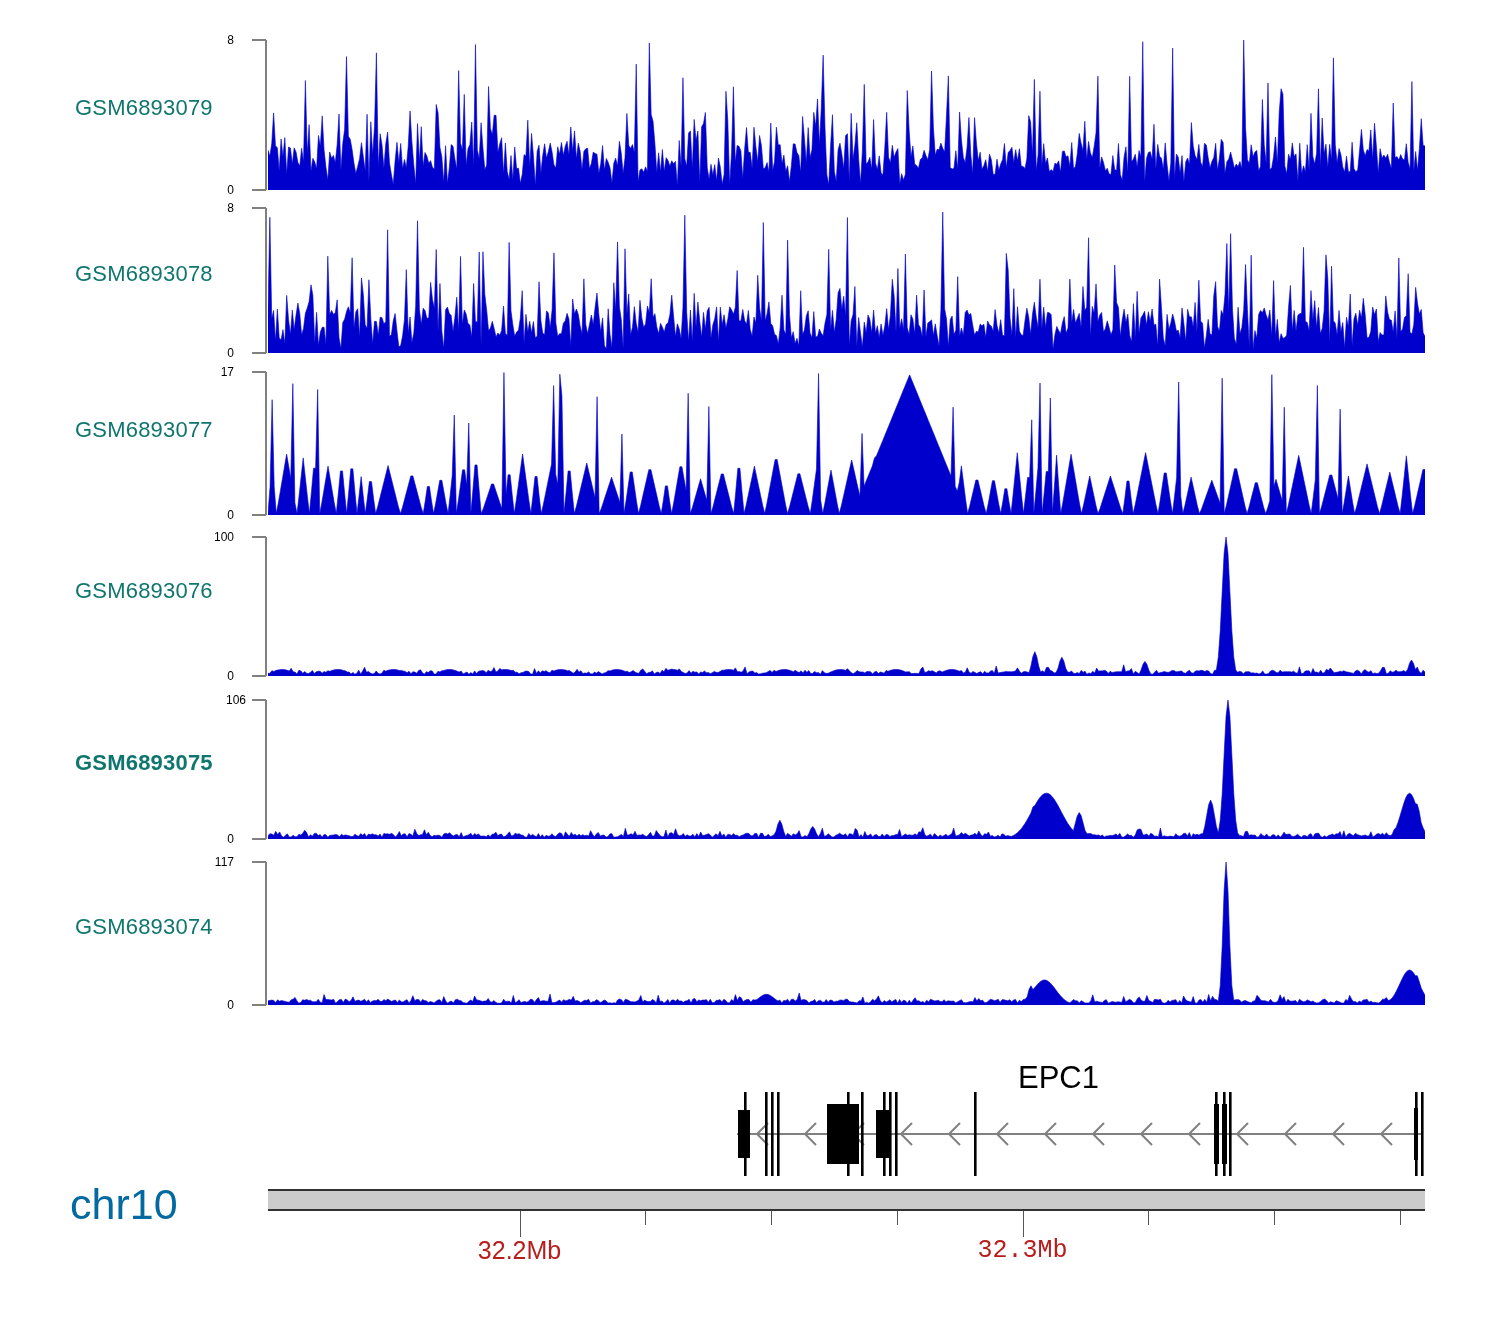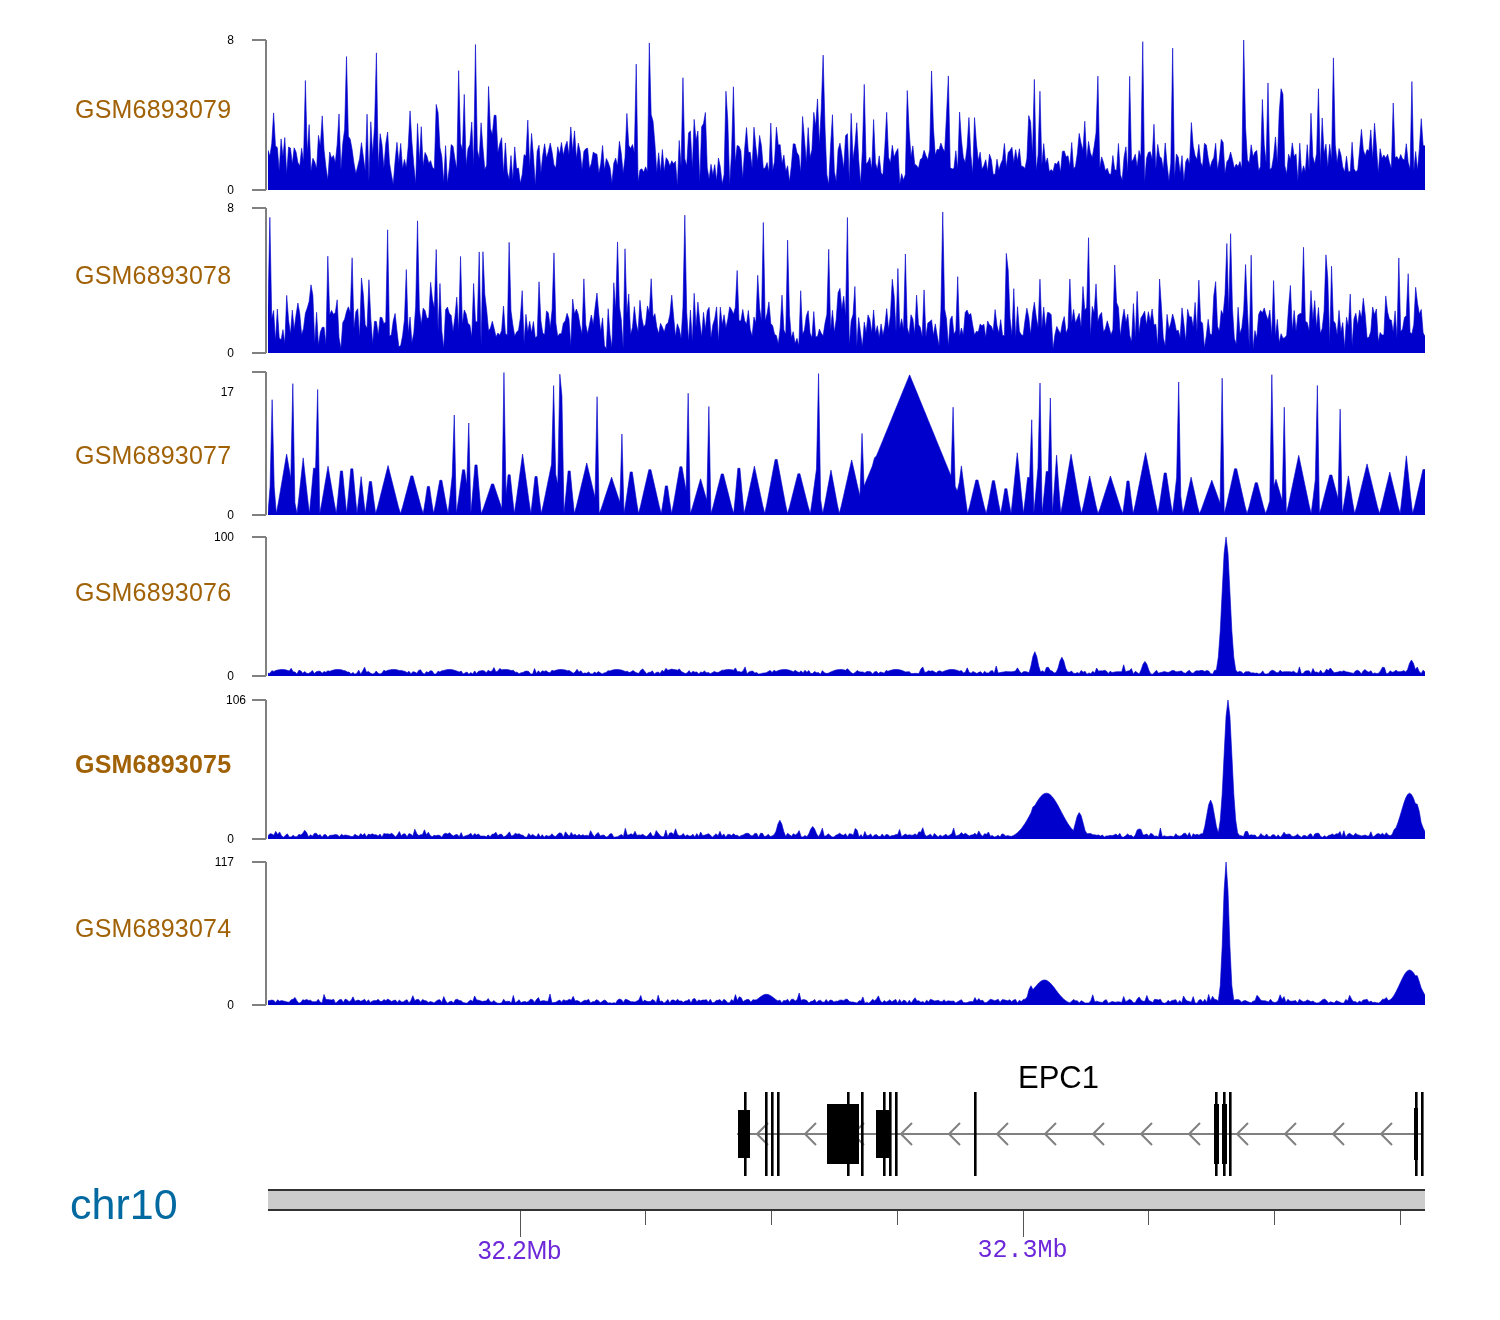--- a/index.html
+++ b/index.html
@@ -23,23 +23,23 @@
 
   
   .track {
     position: absolute;
     left: 0;
     width: 1500px;
   }
   .track-label {
     position: absolute;
     left: 75px;
-    font-size: 25px;
+    font-size: 22px;
     letter-spacing: 0.2px;
-    color: #a16207;
+    color: #0f766e;
     white-space: nowrap;
   }
   .track-axis {
     position: absolute;
     left: 200px;
   }
   .axis-max, .axis-min {
     position: absolute;
     font-size: 12px;
     text-align: right;
@@ -96,21 +96,21 @@
     top: 1211px;
     width: 1px;
     background: #555555;
   }
   .axis-tick.major { height: 26px; }
   .axis-tick.minor { height: 14px; }
   .axis-tick-label {
     position: absolute;
     top: 1236px;
     font-size: 25px;
-    color: #6d28d9;
+    color: #b91c1c;
     white-space: nowrap;
     transform: translateX(-50%);
   }
 </style>
 </head>
 <body>
 
 <div id="root">
 
   <div id="tracks-container">
@@ -134,22 +134,22 @@
         <svg width="30" height="149" class="track-axis" style="left: 238px; top: 206px; position: absolute;">
           <path d="M14,2 L28,2 M28,2 L28,147 M14,147 L28,147" stroke="#808080" stroke-width="2" fill="none"></path>
         </svg>
         <div class="track-plot" style="top: 208px; width: 1157px; height: 145px;">
           <svg width="1157" height="145" preserveAspectRatio="none">
             <path d="M0,145 L0.00,101.46 L1.87,9.33 L3.74,110.73 L5.61,102.52 L7.48,133.04 L9.35,101.04 L11.21,129.99 L13.08,131.76 L14.95,121.70 L16.82,135.62 L18.69,87.38 L20.56,111.68 L22.43,126.36 L24.30,102.13 L26.17,121.39 L28.04,107.04 L29.91,95.00 L31.78,105.74 L33.64,126.79 L35.51,120.45 L37.38,105.32 L39.25,100.02 L41.12,93.58 L42.99,76.80 L44.86,87.33 L46.73,135.37 L48.60,104.28 L50.47,137.39 L52.34,124.02 L54.21,119.37 L56.07,119.24 L57.94,136.33 L59.81,48.18 L61.68,106.67 L63.55,102.42 L65.42,106.22 L67.29,104.78 L69.16,91.79 L71.03,129.63 L72.90,140.49 L74.77,114.61 L76.63,111.20 L78.50,103.43 L80.37,98.80 L82.24,104.76 L84.11,49.80 L85.98,120.37 L87.85,103.86 L89.72,100.72 L91.59,129.55 L93.46,70.01 L95.33,86.48 L97.20,116.80 L99.06,120.28 L100.93,71.78 L102.80,110.15 L104.67,135.67 L106.54,113.24 L108.41,113.57 L110.28,127.27 L112.15,109.14 L114.02,109.69 L115.89,115.63 L117.76,113.67 L119.63,21.82 L121.49,128.16 L123.36,126.74 L125.23,112.99 L127.10,105.51 L128.97,122.93 L130.84,138.76 L132.71,137.61 L134.58,127.75 L136.45,111.79 L138.32,61.59 L140.19,125.00 L142.05,108.99 L143.92,134.45 L145.79,125.03 L147.66,98.61 L149.53,12.87 L151.40,101.10 L153.27,116.57 L155.14,100.21 L157.01,102.53 L158.88,110.24 L160.75,110.06 L162.62,74.34 L164.48,91.57 L166.35,99.89 L168.22,41.56 L170.09,123.77 L171.96,75.51 L173.83,123.05 L175.70,140.38 L177.57,101.68 L179.44,99.08 L181.31,105.41 L183.18,107.39 L185.05,123.62 L186.91,108.91 L188.78,89.17 L190.65,122.99 L192.52,48.42 L194.39,116.50 L196.26,101.91 L198.13,106.01 L200.00,115.49 L201.87,117.08 L203.74,129.37 L205.61,75.47 L207.47,113.60 L209.34,114.03 L211.21,43.90 L213.08,137.28 L214.95,43.72 L216.82,86.46 L218.69,102.20 L220.56,122.64 L222.43,120.11 L224.30,113.23 L226.17,120.60 L228.04,128.93 L229.90,124.93 L231.77,127.20 L233.64,122.46 L235.51,98.06 L237.38,125.24 L239.25,127.54 L241.12,34.34 L242.99,102.83 L244.86,116.89 L246.73,128.37 L248.60,123.98 L250.47,122.31 L252.33,110.09 L254.20,82.67 L256.07,135.16 L257.94,106.37 L259.81,124.00 L261.68,113.35 L263.55,124.93 L265.42,113.55 L267.29,129.70 L269.16,128.21 L271.03,73.78 L272.89,112.58 L274.76,125.21 L276.63,126.41 L278.50,102.86 L280.37,105.08 L282.24,119.79 L284.11,101.78 L285.98,44.90 L287.85,115.05 L289.72,128.30 L291.59,125.68 L293.46,125.79 L295.32,115.34 L297.19,112.93 L299.06,105.29 L300.93,111.01 L302.80,137.95 L304.67,91.06 L306.54,105.96 L308.41,101.08 L310.28,106.35 L312.15,117.88 L314.02,125.94 L315.89,70.89 L317.75,116.44 L319.62,125.63 L321.49,116.29 L323.36,107.02 L325.23,116.43 L327.10,99.33 L328.97,85.06 L330.84,106.56 L332.71,123.68 L334.58,109.85 L336.45,137.65 L338.32,140.65 L340.18,100.72 L342.05,126.58 L343.92,139.43 L345.79,74.77 L347.66,101.96 L349.53,33.93 L351.40,98.85 L353.27,111.53 L355.14,140.04 L357.01,40.81 L358.88,106.17 L360.74,85.93 L362.61,126.85 L364.48,119.36 L366.35,98.64 L368.22,115.22 L370.09,123.89 L371.96,92.31 L373.83,110.02 L375.70,119.24 L377.57,116.12 L379.44,97.97 L381.31,104.38 L383.17,70.73 L385.04,109.57 L386.91,105.70 L388.78,118.87 L390.65,125.74 L392.52,115.32 L394.39,119.14 L396.26,123.93 L398.13,116.38 L400.00,115.11 L401.87,106.82 L403.74,87.15 L405.60,108.42 L407.47,128.44 L409.34,115.75 L411.21,120.86 L413.08,130.46 L414.95,99.39 L416.82,7.16 L418.69,104.31 L420.56,133.54 L422.43,102.09 L424.30,133.69 L426.16,85.29 L428.03,119.00 L429.90,94.09 L431.77,113.44 L433.64,129.25 L435.51,104.37 L437.38,121.22 L439.25,102.69 L441.12,99.31 L442.99,129.66 L444.86,116.68 L446.73,110.85 L448.59,98.90 L450.46,133.61 L452.33,99.14 L454.20,116.65 L456.07,106.77 L457.94,119.99 L459.81,111.14 L461.68,98.82 L463.55,101.63 L465.42,106.30 L467.29,99.51 L469.16,62.49 L471.02,112.98 L472.89,112.65 L474.76,101.50 L476.63,112.61 L478.50,116.36 L480.37,102.46 L482.24,121.43 L484.11,128.06 L485.98,109.06 L487.85,114.96 L489.72,67.25 L491.58,100.01 L493.45,112.95 L495.32,14.47 L497.19,113.05 L499.06,105.85 L500.93,93.89 L502.80,115.48 L504.67,117.68 L506.54,126.16 L508.41,127.62 L510.28,135.94 L512.15,120.13 L514.01,87.12 L515.88,122.08 L517.75,126.29 L519.62,32.18 L521.49,106.66 L523.36,129.73 L525.23,123.64 L527.10,135.50 L528.97,130.28 L530.84,137.86 L532.71,82.76 L534.58,126.51 L536.44,122.06 L538.31,107.94 L540.18,102.76 L542.05,125.12 L543.92,129.83 L545.79,103.60 L547.66,128.84 L549.53,128.46 L551.40,121.06 L553.27,125.25 L555.14,127.75 L557.00,115.25 L558.87,106.37 L560.74,41.31 L562.61,121.95 L564.48,102.39 L566.35,124.56 L568.22,111.35 L570.09,84.65 L571.96,80.38 L573.83,101.59 L575.70,88.24 L577.57,108.08 L579.43,9.52 L581.30,137.86 L583.17,112.80 L585.04,106.56 L586.91,78.47 L588.78,138.43 L590.65,109.48 L592.52,125.12 L594.39,138.86 L596.26,114.09 L598.13,124.63 L600.00,106.90 L601.86,111.39 L603.73,124.81 L605.60,101.98 L607.47,125.30 L609.34,117.68 L611.21,129.62 L613.08,115.95 L614.95,127.16 L616.82,118.06 L618.69,100.58 L620.56,121.60 L622.42,107.14 L624.29,71.26 L626.16,88.35 L628.03,123.78 L629.90,60.49 L631.77,120.26 L633.64,110.75 L635.51,121.68 L637.38,46.00 L639.25,119.79 L641.12,126.55 L642.99,106.79 L644.85,111.04 L646.72,125.99 L648.59,87.15 L650.46,116.42 L652.33,119.51 L654.20,128.87 L656.07,81.90 L657.94,128.82 L659.81,115.10 L661.68,113.85 L663.55,111.79 L665.42,127.53 L667.28,115.87 L669.15,127.33 L671.02,137.93 L672.89,102.61 L674.76,3.96 L676.63,100.89 L678.50,110.87 L680.37,138.42 L682.24,111.50 L684.11,107.94 L685.98,126.61 L687.84,122.31 L689.71,68.61 L691.58,127.89 L693.45,120.00 L695.32,127.25 L697.19,104.44 L699.06,102.09 L700.93,106.90 L702.80,105.58 L704.67,116.74 L706.54,127.08 L708.41,123.33 L710.27,124.07 L712.14,116.03 L714.01,117.82 L715.88,116.13 L717.75,129.58 L719.62,112.97 L721.49,116.82 L723.36,118.19 L725.23,123.20 L727.10,101.60 L728.97,117.29 L730.84,125.08 L732.70,111.67 L734.57,127.58 L736.44,127.61 L738.31,45.42 L740.18,62.06 L742.05,110.29 L743.92,127.50 L745.79,80.62 L747.66,129.92 L749.53,98.65 L751.40,123.27 L753.26,126.70 L755.13,127.55 L757.00,112.52 L758.87,100.22 L760.74,109.26 L762.61,126.35 L764.48,106.30 L766.35,94.19 L768.22,109.00 L770.09,119.62 L771.96,71.20 L773.83,120.43 L775.69,99.10 L777.56,119.49 L779.43,104.50 L781.30,104.66 L783.17,106.67 L785.04,141.03 L786.91,126.84 L788.78,118.43 L790.65,122.51 L792.52,125.76 L794.39,114.92 L796.26,108.58 L798.12,125.35 L799.99,120.04 L801.86,71.07 L803.73,114.51 L805.60,101.47 L807.47,115.09 L809.34,110.18 L811.21,105.34 L813.08,119.18 L814.95,78.50 L816.82,102.61 L818.68,99.27 L820.55,29.71 L822.42,128.66 L824.29,98.42 L826.16,104.98 L828.03,75.92 L829.90,113.41 L831.77,107.12 L833.64,104.45 L835.51,124.00 L837.38,120.59 L839.25,112.82 L841.11,119.31 L842.98,126.75 L844.85,121.86 L846.72,56.99 L848.59,94.59 L850.46,99.48 L852.33,128.31 L854.20,112.03 L856.07,101.13 L857.94,114.24 L859.81,106.15 L861.68,127.37 L863.54,133.96 L865.41,95.61 L867.28,129.71 L869.15,83.33 L871.02,125.52 L872.89,110.03 L874.76,107.01 L876.63,103.18 L878.50,117.14 L880.37,103.71 L882.24,113.40 L884.11,101.00 L885.97,117.03 L887.84,116.30 L889.71,138.11 L891.58,71.03 L893.45,99.41 L895.32,130.01 L897.19,137.63 L899.06,106.38 L900.93,121.26 L902.80,114.94 L904.67,106.04 L906.53,113.16 L908.40,123.02 L910.27,122.31 L912.14,129.66 L914.01,99.86 L915.88,115.33 L917.75,133.49 L919.62,101.29 L921.49,109.00 L923.36,108.82 L925.23,119.34 L927.10,94.38 L928.96,124.25 L930.83,72.16 L932.70,113.22 L934.57,115.29 L936.44,139.88 L938.31,127.65 L940.18,111.34 L942.05,126.11 L943.92,126.79 L945.79,87.78 L947.66,73.67 L949.53,118.31 L951.39,123.16 L953.26,102.40 L955.13,106.52 L957.00,86.26 L958.87,35.51 L960.74,104.76 L962.61,25.69 L964.48,100.89 L966.35,130.34 L968.22,136.31 L970.09,99.23 L971.95,125.62 L973.82,119.65 L975.69,102.23 L977.56,56.53 L979.43,101.52 L981.30,139.36 L983.17,47.20 L985.04,141.13 L986.91,122.62 L988.78,129.99 L990.65,106.42 L992.52,102.42 L994.38,104.69 L996.25,99.95 L998.12,106.80 L999.99,111.96 L1001.86,102.12 L1003.73,127.80 L1005.60,72.59 L1007.47,128.32 L1009.34,111.42 L1011.21,134.83 L1013.08,125.69 L1014.95,130.28 L1016.81,129.65 L1018.68,127.16 L1020.55,99.20 L1022.42,77.47 L1024.29,122.75 L1026.16,102.43 L1028.03,122.94 L1029.90,107.20 L1031.77,105.70 L1033.64,105.17 L1035.51,39.30 L1037.37,113.34 L1039.24,114.53 L1041.11,122.89 L1042.98,82.50 L1044.85,111.72 L1046.72,92.59 L1048.59,119.66 L1050.46,99.48 L1052.33,125.46 L1054.20,120.50 L1056.07,103.20 L1057.94,46.85 L1059.80,70.61 L1061.67,136.19 L1063.54,58.17 L1065.41,112.64 L1067.28,115.35 L1069.15,127.01 L1071.02,102.40 L1072.89,123.95 L1074.76,114.55 L1076.63,139.93 L1078.50,109.28 L1080.37,118.72 L1082.23,86.05 L1084.10,137.65 L1085.97,110.80 L1087.84,105.20 L1089.71,117.39 L1091.58,102.19 L1093.45,110.10 L1095.32,90.25 L1097.19,106.76 L1099.06,129.98 L1100.93,129.35 L1102.79,123.47 L1104.66,99.06 L1106.53,106.63 L1108.40,100.98 L1110.27,133.93 L1112.14,124.46 L1114.01,127.00 L1115.88,126.96 L1117.75,87.95 L1119.62,103.98 L1121.49,111.57 L1123.36,112.15 L1125.22,124.32 L1127.09,102.89 L1128.96,130.27 L1130.83,49.97 L1132.70,123.82 L1134.57,121.02 L1136.44,109.44 L1138.31,107.68 L1140.18,65.70 L1142.05,124.59 L1143.92,125.73 L1145.79,116.47 L1147.65,79.33 L1149.52,95.31 L1151.39,105.97 L1153.26,101.44 L1155.13,124.71 L1157.00,128.54 L1157,145 Z" fill="#0000CC" stroke="#0000CC" stroke-width="0.6"></path>
           </svg>
         </div>
       </div>
       <div class="track" style="top: 0px;">
-        <div class="track-label" style="top: 441px;">GSM6893077</div>
-        <div class="axis-max" style="left: 180px; top: 366px; margin-top: 20px;">17</div>
+        <div class="track-label" style="top: 417px;">GSM6893077</div>
+        <div class="axis-max" style="left: 180px; top: 366px;">17</div>
         <div class="axis-min" style="left: 180px; top: 509px;">0</div>
         <svg width="30" height="147" class="track-axis" style="left: 238px; top: 370px; position: absolute;">
           <path d="M14,2 L28,2 M28,2 L28,145 M14,145 L28,145" stroke="#808080" stroke-width="2" fill="none"></path>
         </svg>
         <div class="track-plot" style="top: 372px; width: 1157px; height: 143px;">
           <svg width="1157" height="143" preserveAspectRatio="none">
             <path d="M0,143 L0.00,141.57 L2.07,114.65 L4.14,27.68 L6.21,114.65 L8.28,141.57 L10.35,130.82 L12.42,118.64 L14.49,106.46 L16.56,94.28 L18.63,82.10 L20.70,94.28 L22.77,106.46 L24.84,11.61 L26.91,130.82 L28.98,141.57 L31.05,123.95 L33.12,104.90 L35.19,85.85 L37.26,104.90 L39.33,123.95 L41.40,141.57 L43.47,119.57 L45.53,96.14 L47.60,96.14 L49.67,17.52 L51.74,141.57 L53.81,130.79 L55.88,118.58 L57.95,106.37 L60.02,94.17 L62.09,106.37 L64.16,118.58 L66.23,130.79 L68.30,141.57 L70.37,120.98 L72.44,98.97 L74.51,98.97 L76.58,120.98 L78.65,141.57 L80.72,119.93 L82.79,96.86 L84.86,96.86 L86.93,119.93 L89.00,141.57 L91.07,123.80 L93.14,104.61 L95.21,123.80 L97.28,141.57 L99.35,126.30 L101.42,109.59 L103.49,109.59 L105.56,126.30 L107.63,141.57 L109.70,134.76 L111.77,126.53 L113.84,118.29 L115.91,110.05 L117.98,101.82 L120.05,93.58 L122.12,101.82 L124.19,110.05 L126.26,118.29 L128.33,126.53 L130.40,134.76 L132.47,141.57 L134.53,135.18 L136.60,127.35 L138.67,119.53 L140.74,111.71 L142.81,103.89 L144.88,103.89 L146.95,111.71 L149.02,119.53 L151.09,127.35 L153.16,135.18 L155.23,141.57 L157.30,128.73 L159.37,114.45 L161.44,114.45 L163.51,128.73 L165.58,141.57 L167.65,131.43 L169.72,119.85 L171.79,108.28 L173.86,108.28 L175.93,119.85 L178.00,131.43 L180.07,141.57 L182.14,123.43 L184.21,103.86 L186.28,43.00 L188.35,141.57 L190.42,127.95 L192.49,112.90 L194.56,97.85 L196.63,97.85 L198.70,112.90 L200.77,51.00 L202.84,141.57 L204.91,117.97 L206.98,92.94 L209.05,92.94 L211.12,117.97 L213.19,141.57 L215.26,136.79 L217.33,130.58 L219.40,124.38 L221.47,118.17 L223.53,111.96 L225.60,111.96 L227.67,118.17 L229.74,124.38 L231.81,130.58 L233.88,136.79 L235.95,0.57 L238.02,122.92 L240.09,102.84 L242.16,102.84 L244.23,122.92 L246.30,141.57 L248.37,127.76 L250.44,112.53 L252.51,97.29 L254.58,82.05 L256.65,97.29 L258.72,112.53 L260.79,127.76 L262.86,141.57 L264.93,123.79 L267.00,104.58 L269.07,104.58 L271.14,123.79 L273.21,141.57 L275.28,132.82 L277.35,122.64 L279.42,112.45 L281.49,102.27 L283.56,92.09 L285.63,13.55 L287.70,102.27 L289.77,112.45 L291.84,2.16 L293.91,23.79 L295.98,141.57 L298.05,121.00 L300.12,99.00 L302.19,99.00 L304.26,121.00 L306.33,141.57 L308.40,134.33 L310.47,125.66 L312.53,116.98 L314.60,108.31 L316.67,99.64 L318.74,90.97 L320.81,99.64 L322.88,108.31 L324.95,116.98 L327.02,125.66 L329.09,24.68 L331.16,141.57 L333.23,136.70 L335.30,130.40 L337.37,124.10 L339.44,117.80 L341.51,111.51 L343.58,105.21 L345.65,111.51 L347.72,117.80 L349.79,124.10 L351.86,130.40 L353.93,61.98 L356.00,141.57 L358.07,128.65 L360.14,114.30 L362.21,99.95 L364.28,99.95 L366.35,114.30 L368.42,128.65 L370.49,141.57 L372.56,133.93 L374.63,124.85 L376.70,115.78 L378.77,106.71 L380.84,97.64 L382.91,97.64 L384.98,106.71 L387.05,115.78 L389.12,124.85 L391.19,133.93 L393.26,141.57 L395.33,128.44 L397.40,113.88 L399.47,113.88 L401.53,128.44 L403.60,141.57 L405.67,130.94 L407.74,118.88 L409.81,106.82 L411.88,94.75 L413.95,94.75 L416.02,106.82 L418.09,118.88 L420.16,21.27 L422.23,141.57 L424.30,135.76 L426.37,128.53 L428.44,121.29 L430.51,114.05 L432.58,106.81 L434.65,114.05 L436.72,121.29 L438.79,128.53 L440.86,34.51 L442.93,141.57 L445.00,134.79 L447.07,126.58 L449.14,118.37 L451.21,110.16 L453.28,101.95 L455.35,101.95 L457.42,110.16 L459.49,118.37 L461.56,126.58 L463.63,134.79 L465.70,141.57 L467.77,119.64 L469.84,96.28 L471.91,96.28 L473.98,119.64 L476.05,141.57 L478.12,133.23 L480.19,123.46 L482.26,113.69 L484.33,103.92 L486.40,94.15 L488.47,103.92 L490.53,113.69 L492.60,123.46 L494.67,133.23 L496.74,141.57 L498.81,131.90 L500.88,120.79 L502.95,109.69 L505.02,98.58 L507.09,87.48 L509.16,87.48 L511.23,98.58 L513.30,109.69 L515.37,120.79 L517.44,131.90 L519.51,141.57 L521.58,134.77 L523.65,126.54 L525.72,118.31 L527.79,110.08 L529.86,101.85 L531.93,101.85 L534.00,110.08 L536.07,118.31 L538.14,126.54 L540.21,134.77 L542.28,141.57 L544.35,127.67 L546.42,112.34 L548.49,97.02 L550.56,1.58 L552.63,127.67 L554.70,141.57 L556.77,131.78 L558.84,120.56 L560.91,109.34 L562.98,98.12 L565.05,109.34 L567.12,120.56 L569.19,131.78 L571.26,141.57 L573.33,133.82 L575.40,124.64 L577.47,115.47 L579.53,106.29 L581.60,97.11 L583.67,87.93 L585.74,97.11 L587.81,106.29 L589.88,115.47 L591.95,124.30 L594.02,61.47 L596.09,114.18 L598.16,109.12 L600.23,104.06 L602.30,99.00 L604.37,93.94 L606.44,86.05 L608.51,83.82 L610.58,78.76 L612.65,73.70 L614.72,68.64 L616.79,63.58 L618.86,58.52 L620.93,53.46 L623.00,48.40 L625.07,43.34 L627.14,38.28 L629.21,33.22 L631.28,28.16 L633.35,23.10 L635.42,18.04 L637.49,12.98 L639.56,7.92 L641.63,2.86 L643.70,7.92 L645.77,12.98 L647.84,18.04 L649.91,23.10 L651.98,28.16 L654.05,33.22 L656.12,38.28 L658.19,43.34 L660.26,48.40 L662.33,53.46 L664.40,58.52 L666.47,63.58 L668.53,68.64 L670.60,73.70 L672.67,78.76 L674.74,83.82 L676.81,88.88 L678.88,93.94 L680.95,99.00 L683.02,104.06 L685.09,35.19 L687.16,114.18 L689.23,119.24 L691.30,110.28 L693.37,93.92 L695.44,110.28 L697.51,126.64 L699.58,141.57 L701.65,134.25 L703.72,125.50 L705.79,116.76 L707.86,108.01 L709.93,108.01 L712.00,116.76 L714.07,125.50 L716.14,134.25 L718.21,141.57 L720.28,131.55 L722.35,120.11 L724.42,108.66 L726.49,108.66 L728.56,120.11 L730.63,131.55 L732.70,141.57 L734.77,129.87 L736.84,116.75 L738.91,116.75 L740.98,129.87 L743.05,141.57 L745.12,122.27 L747.19,101.53 L749.26,80.80 L751.33,101.53 L753.40,122.27 L755.47,141.57 L757.53,124.22 L759.60,105.44 L761.67,105.44 L763.74,47.75 L765.81,141.57 L767.88,119.49 L769.95,95.98 L772.02,11.02 L774.09,141.57 L776.16,121.27 L778.23,99.53 L780.30,99.53 L782.37,26.00 L784.44,141.57 L786.51,113.11 L788.58,83.21 L790.65,113.11 L792.72,141.57 L794.79,130.84 L796.86,118.68 L798.93,106.52 L801.00,94.36 L803.07,82.20 L805.14,94.36 L807.21,106.52 L809.28,118.68 L811.35,130.84 L813.42,141.57 L815.49,133.25 L817.56,123.49 L819.63,113.74 L821.70,103.98 L823.77,113.74 L825.84,123.49 L827.91,133.25 L829.98,141.57 L832.05,136.50 L834.12,130.00 L836.19,123.50 L838.26,117.00 L840.33,110.49 L842.40,103.99 L844.47,110.49 L846.53,117.00 L848.60,123.50 L850.67,130.00 L852.74,136.50 L854.81,141.57 L856.88,126.03 L858.95,109.06 L861.02,109.06 L863.09,126.03 L865.16,141.57 L867.23,132.61 L869.30,122.21 L871.37,111.82 L873.44,101.42 L875.51,91.03 L877.58,80.64 L879.65,91.03 L881.72,101.42 L883.79,111.82 L885.86,122.21 L887.93,132.61 L890.00,141.57 L892.07,128.99 L894.14,114.98 L896.21,100.98 L898.28,100.98 L900.35,114.98 L902.42,128.99 L904.49,141.57 L906.56,124.21 L908.63,105.42 L910.70,9.96 L912.77,124.21 L914.84,141.57 L916.91,133.53 L918.98,124.07 L921.05,114.60 L923.12,105.13 L925.19,114.60 L927.26,124.07 L929.33,133.53 L931.40,141.57 L933.47,137.20 L935.53,131.40 L937.60,125.60 L939.67,119.80 L941.74,114.00 L943.81,108.20 L945.88,114.00 L947.95,119.80 L950.02,125.60 L952.09,131.40 L954.16,6.17 L956.23,141.57 L958.30,133.75 L960.37,124.50 L962.44,115.24 L964.51,105.99 L966.58,96.74 L968.65,96.74 L970.72,105.99 L972.79,115.24 L974.86,124.50 L976.93,133.75 L979.00,141.57 L981.07,134.93 L983.14,126.86 L985.21,118.79 L987.28,110.72 L989.35,110.72 L991.42,118.79 L993.49,126.86 L995.56,134.93 L997.63,141.57 L999.70,135.87 L1001.77,128.74 L1003.84,2.70 L1005.91,114.48 L1007.98,107.35 L1010.05,114.48 L1012.12,121.61 L1014.19,128.74 L1016.26,35.26 L1018.33,141.57 L1020.40,133.06 L1022.47,123.12 L1024.53,113.18 L1026.60,103.24 L1028.67,93.31 L1030.74,83.37 L1032.81,93.31 L1034.88,103.24 L1036.95,113.18 L1039.02,123.12 L1041.09,133.06 L1043.16,141.57 L1045.23,125.40 L1047.30,107.80 L1049.37,13.49 L1051.44,141.57 L1053.51,135.00 L1055.58,127.00 L1057.65,118.99 L1059.72,110.99 L1061.79,102.99 L1063.86,102.99 L1065.93,110.99 L1068.00,118.99 L1070.07,127.00 L1072.14,37.14 L1074.21,141.57 L1076.28,129.97 L1078.35,116.94 L1080.42,103.91 L1082.49,116.94 L1084.56,129.97 L1086.63,141.57 L1088.70,134.48 L1090.77,125.97 L1092.84,117.45 L1094.91,108.93 L1096.98,100.42 L1099.05,91.90 L1101.12,100.42 L1103.19,108.93 L1105.26,117.45 L1107.33,125.97 L1109.40,134.48 L1111.47,141.57 L1113.53,134.41 L1115.60,125.83 L1117.67,117.24 L1119.74,108.65 L1121.81,100.06 L1123.88,108.65 L1125.95,117.24 L1128.02,125.83 L1130.09,134.41 L1132.16,141.57 L1134.23,123.28 L1136.30,103.56 L1138.37,83.83 L1140.44,103.56 L1142.51,123.28 L1144.58,141.57 L1146.65,133.91 L1148.72,124.82 L1150.79,115.74 L1152.86,106.65 L1154.93,97.56 L1157.00,97.56 L1157,143 Z" fill="#0000CC" stroke="#0000CC" stroke-width="0.6"></path>
           </svg>
         </div>
       </div>

